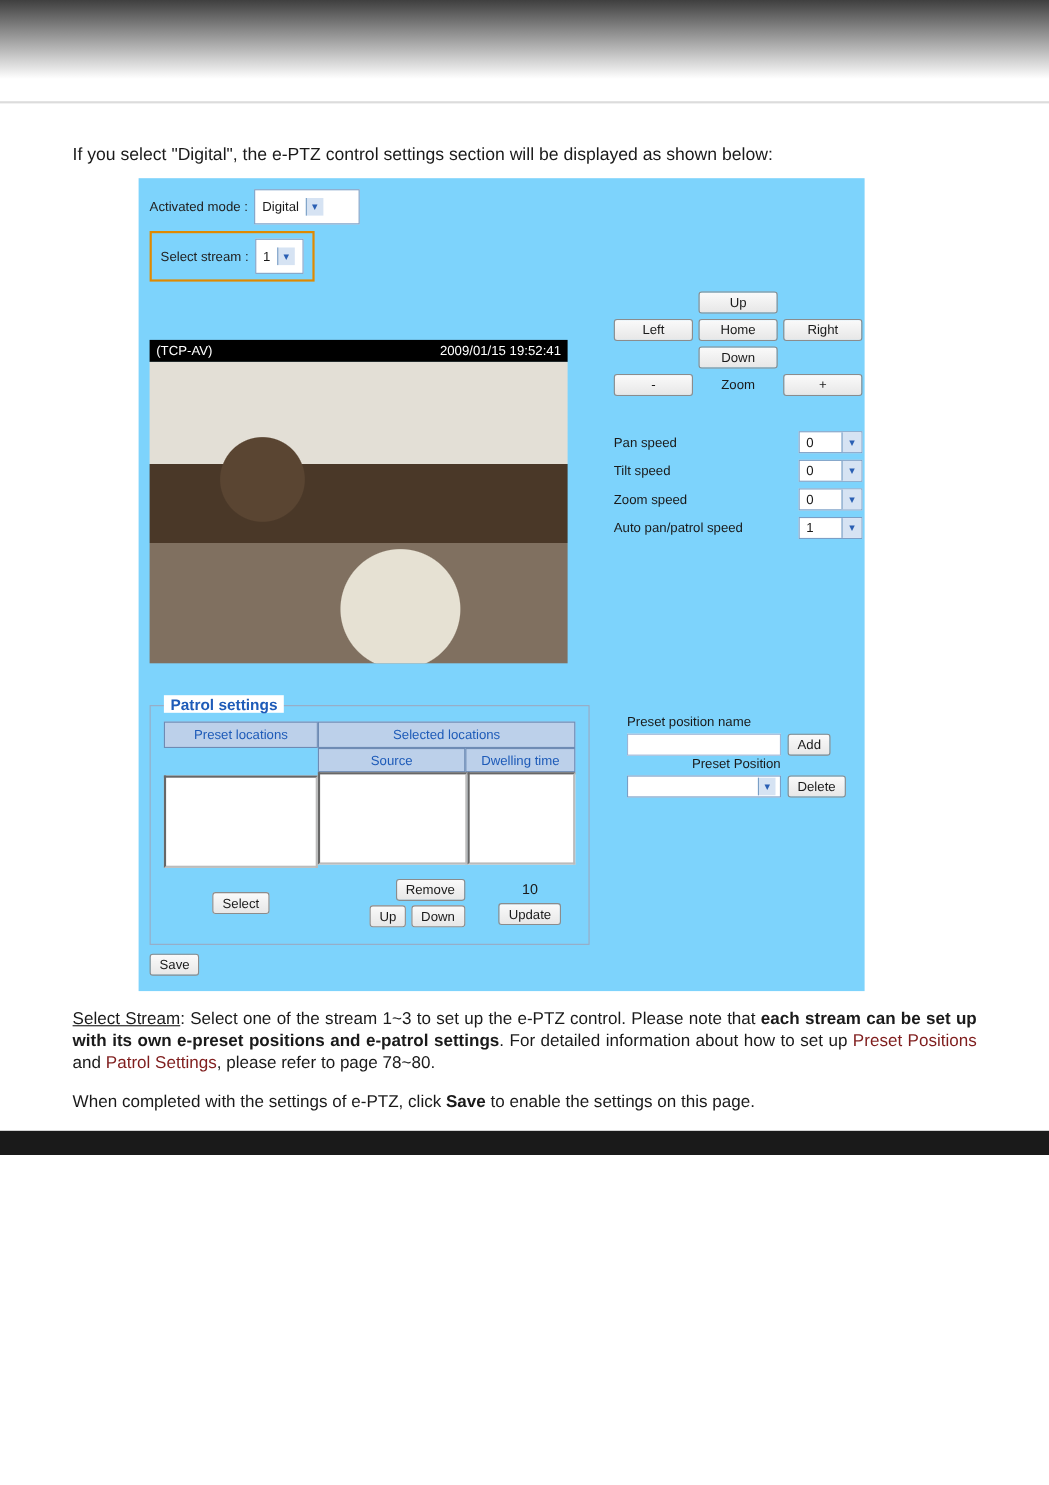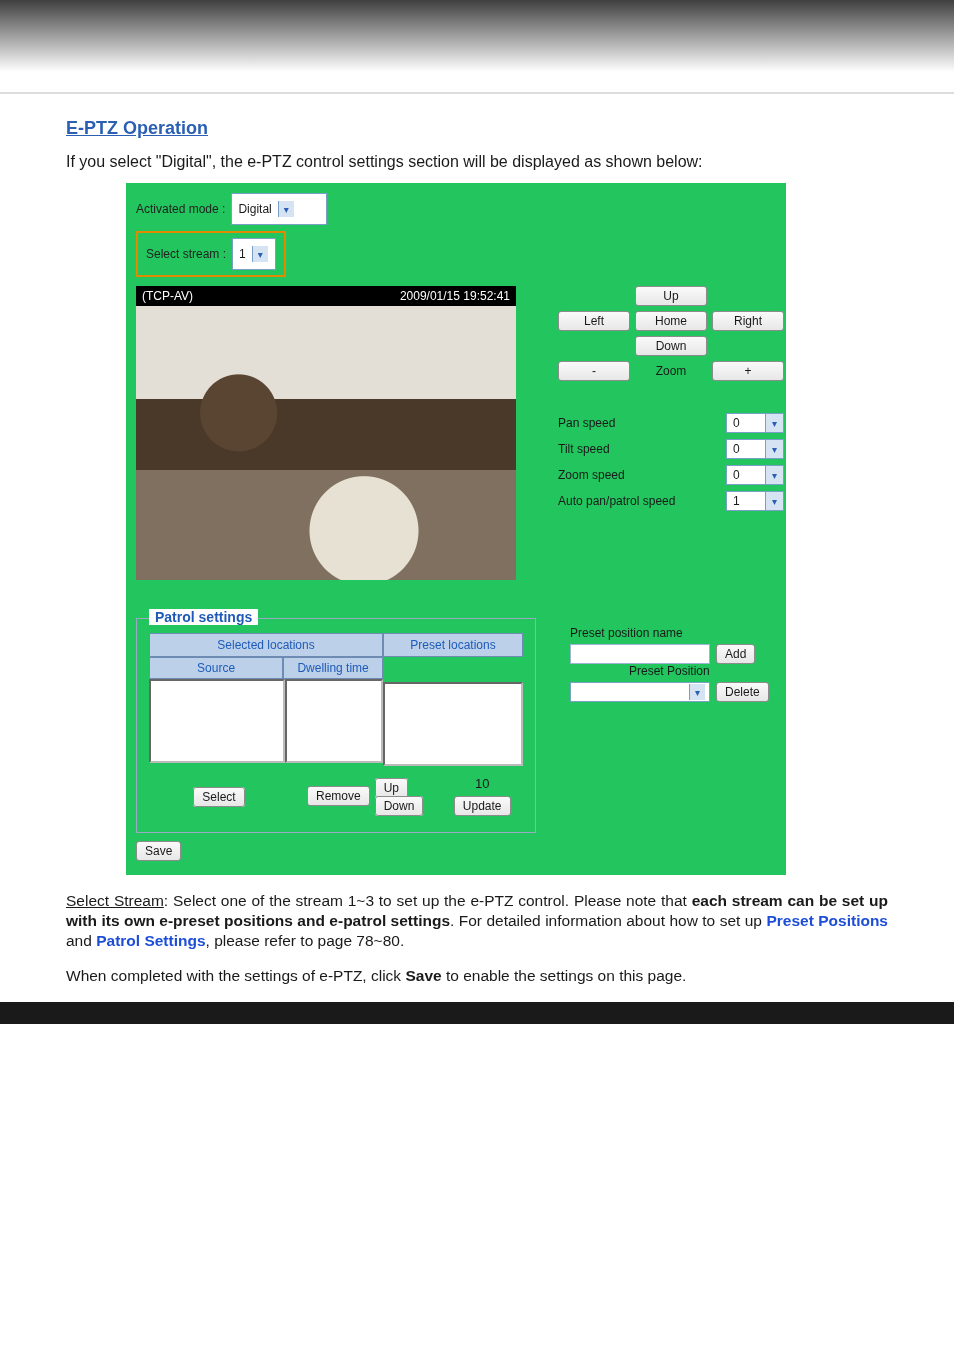--- a/index.html
+++ b/index.html
@@ -29,21 +29,21 @@
   }
   .intro {
     font-size: 16px;
     margin: 14px 0 12px 0;
   }
   .screenshot-wrap {
     margin-left: 60px;
     width: 660px;
   }
   .screenshot-inner {
-    background: #22c55e;
+    background: #7dd3fc;
     padding: 10px 10px 14px 10px;
   }
   .row { display: flex; align-items: center; }
   .label { font-size: 12px; color: #222; }
   .tiny-select {
     font-size: 12px;
     border: 1px solid #7a9fc6;
     background: #fff;
     height: 32px;
     display: inline-flex;
@@ -65,20 +65,21 @@
     margin-top: 6px;
   }
   .two-col {
     display: flex;
     gap: 42px;
     margin-top: 9px;
     align-items: flex-start;
   }
   .video-pane {
     width: 380px;
+    margin-top: 44px;
   }
   .video-header {
     background:#000;
     color:#fff;
     display:flex;
     justify-content:space-between;
     font-size:12px;
     padding:3px 6px;
   }
   .video-image {
@@ -171,21 +172,21 @@
     margin-top: 8px;
     margin-left: 0;
     border:1px solid #8c8c8c;
     background: linear-gradient(to bottom, #fafafa, #e7e7e7);
     font-size:12px; border-radius:3px;
     padding: 2px 8px; cursor:pointer;
   }
   .body-text { font-size:15.5px; line-height:1.3; text-align: justify; }
   .body-text .ul { text-decoration: underline; }
   .body-text .bold { font-weight: bold; }
-  .body-text .bluebold { color:#1d4ed8; font-weight:bold; }
+  .body-text .bluebold { color:#7f1d1d; font-weight:normal; }
   .page-num-wrap {
     margin-top: 210px;
     margin-left: 25px;
   }
   .page-num-tab {
     width: 62px; height: 36px;
     background: #1a1a1a;
     border-top-left-radius: 9px;
     border-top-right-radius: 9px;
     color:#fff;
@@ -194,21 +195,20 @@
   }
   .footer-strip { height: 22px; background:#1a1a1a; width:100%; }
 </style>
 </head>
 <body>
 
 <div class="top-gradient"></div>
 <div class="hr-sep"></div>
 
 <div class="page">
-  <div class="heading-link">E-PTZ Operation</div>
   <div class="intro">If you select "Digital", the e-PTZ control settings section will be displayed as shown below:</div>
 
   <div class="screenshot-wrap">
     <div class="screenshot-inner">
       <div class="row">
         <span class="label">Activated mode :</span>
         <span style="width:6px;"></span>
         <span class="tiny-select" style="width:96px;">
           <span>Digital</span>
           <span class="arrow">▾</span>
@@ -289,43 +289,43 @@
               </span>
             </div>
           </div>
         </div>
       </div>
 
       <div class="lower-two-col">
         <div class="fieldset">
           <div class="legend">Patrol settings</div>
           <div class="pl-table">
+            <div class="pl-col" style="width:140px;">
+              <div class="th">Preset locations</div>
+              <div style="height:25px;"></div>
+              <div class="td"></div>
+            </div>
             <div class="pl-col" style="width:234px;">
               <div class="th">Selected locations</div>
               <div style="display:flex;">
                 <div class="sub-th" style="flex:1.4;">Source</div>
                 <div class="sub-th" style="flex:1;">Dwelling time</div>
               </div>
               <div style="display:flex;">
                 <div class="td" style="flex:1.4;"></div>
                 <div class="td" style="flex:1;"></div>
               </div>
             </div>
-            <div class="pl-col" style="width:140px;">
-              <div class="th">Preset locations</div>
-              <div style="height:25px;"></div>
-              <div class="td"></div>
-            </div>
           </div>
 
           <div class="patrol-btns">
             <div style="width:140px;" class="center">
               <span class="btn-sm">Select</span>
             </div>
-            <div style="flex:1.4; display:flex; flex-direction:row; gap:5px; align-items:center;">
+            <div style="flex:1.4; display:flex; flex-direction:column; gap:5px; align-items:flex-end;">
               <span class="btn-sm">Remove</span>
               <div>
                 <span class="btn-sm">Up</span>
                 <span class="btn-sm">Down</span>
               </div>
             </div>
             <div style="flex:1; display:flex; flex-direction:column; gap:5px; align-items:center;">
               <span style="font-size:13px;">10</span>
               <span class="btn-sm">Update</span>
             </div>

